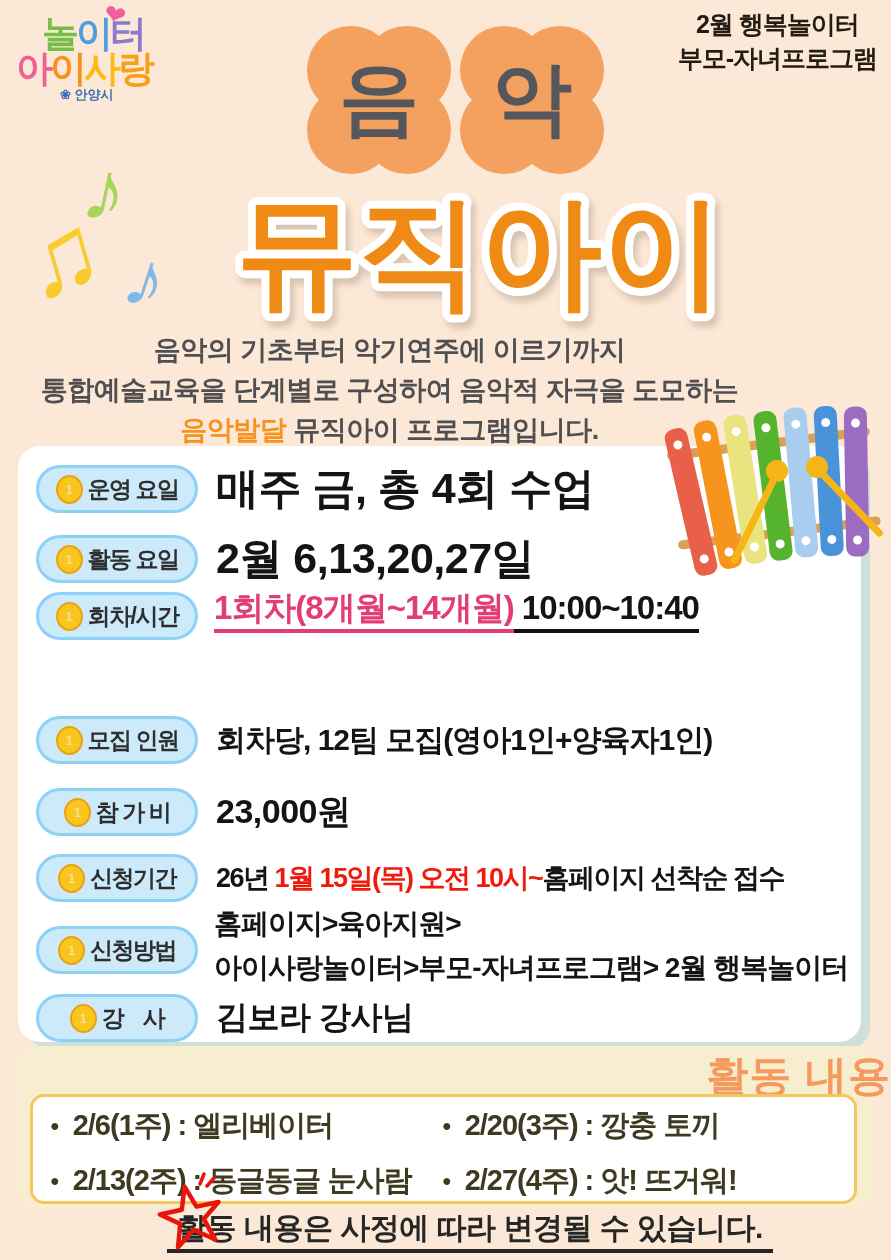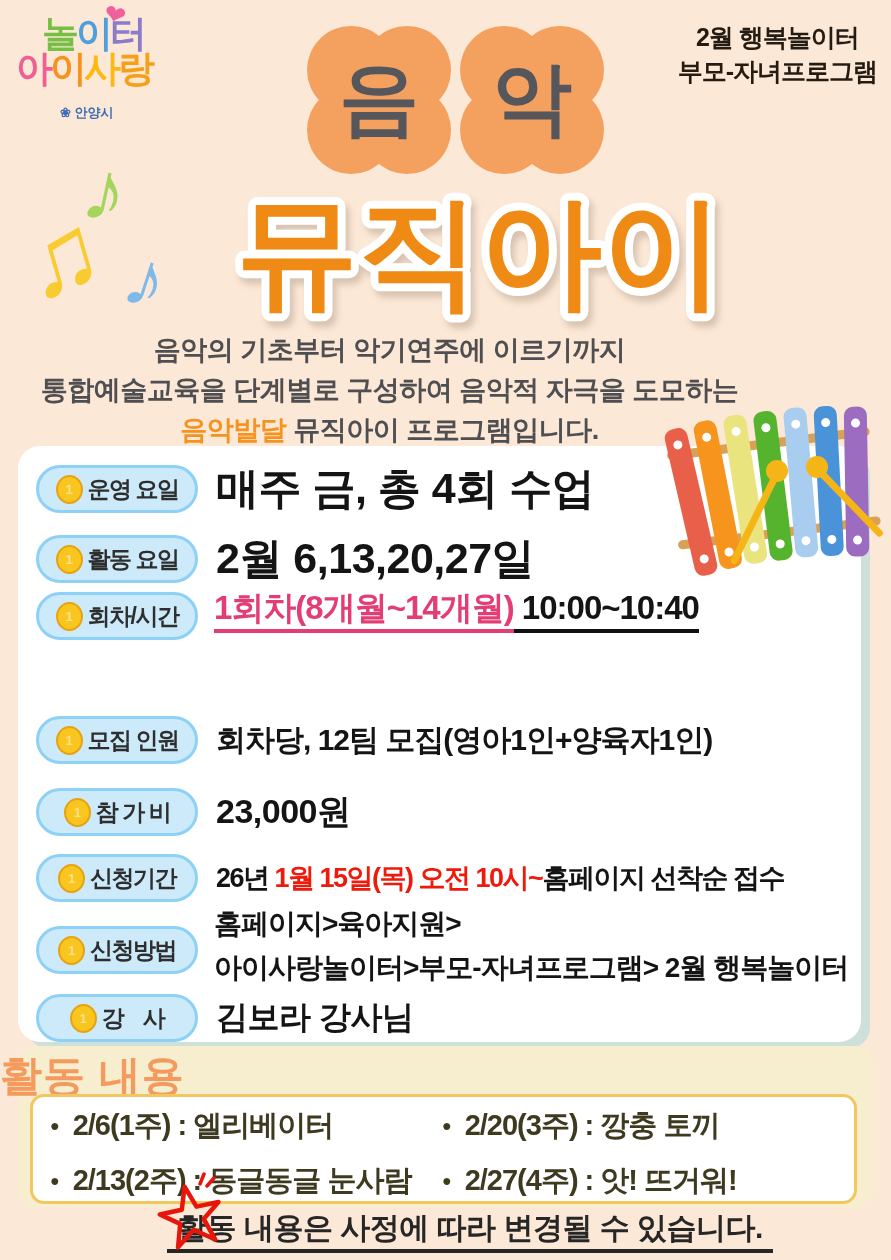--- a/index.html
+++ b/index.html
@@ -4,24 +4,24 @@
 <style>
   html,body{margin:0;padding:0;}
   .page{position:relative;width:891px;height:1260px;background:#fce8d6;overflow:hidden;
         font-family:"Liberation Sans",sans-serif;}
 
   
   .logo{position:absolute;left:16px;top:16px;width:190px;}
   .logo-line{font-weight:900;font-size:37px;line-height:35px;letter-spacing:-3px;white-space:pre;}
   .logo-line2{margin-left:26px;}
   .logo-heart{position:absolute;left:88px;top:-16px;color:#f0609a;font-size:26px;transform:rotate(14deg);}
-  .logo-city{margin-left:44px;margin-top:18px;font-size:13px;font-weight:700;color:#3c6cb4;}
-
-  
-  .program{position:absolute;right:14px;top:20px;text-align:center;font-weight:900;
+  .logo-city{margin-left:44px;margin-top:0;font-size:13px;font-weight:700;color:#3c6cb4;}
+
+  
+  .program{position:absolute;right:14px;top:7px;text-align:center;font-weight:900;
            font-size:25px;line-height:34px;color:#241c12;letter-spacing:-1px;}
 
   
   .clover{position:absolute;width:148px;height:148px;}
   .clover .c{position:absolute;width:88px;height:88px;border-radius:50%;background:#f4a05e;}
   .c1{left:2px;top:0;} .c2{left:58px;top:0;} .c3{left:2px;top:60px;} .c4{left:58px;top:60px;}
   .clover .ch{position:absolute;inset:0;display:flex;align-items:center;justify-content:center;
               font-size:80px;font-weight:900;color:#56575c;}
 
   
@@ -80,21 +80,21 @@
   .xbar:nth-child(5){background:#a9cdef;transform:rotate(2deg);}
   .xbar:nth-child(6){background:#4b93d8;transform:rotate(4deg) translateY(2px);}
   .xbar:nth-child(7){background:#9b6cc0;transform:rotate(6deg) translateY(6px);}
   .mallet-head{position:absolute;width:22px;height:22px;border-radius:50%;background:#f6b517;z-index:7;}
   .mallet-stick{position:absolute;width:7px;border-radius:4px;background:#f6b517;transform-origin:top center;z-index:7;}
   .m1h{left:766px;top:460px;} .m1s{left:774px;top:472px;height:102px;transform:rotate(26deg);}
   .m2h{left:806px;top:456px;} .m2s{left:813px;top:468px;height:94px;transform:rotate(-44deg);}
 
   
   .band{position:absolute;left:18px;top:1046px;width:855px;height:162px;background:#f7edcf;border-radius:18px;z-index:2;}
-  .band-title{position:absolute;left:0;top:1048px;width:891px;text-align:left;z-index:3;
+  .band-title{position:absolute;left:0;top:1048px;width:891px;text-align:right;z-index:3;
               font-size:42px;font-weight:900;color:#f59a5d;letter-spacing:1px;}
   .abox{position:absolute;left:30px;top:1094px;width:827px;height:110px;background:#fff;
         border:3px solid #f2c75f;border-radius:14px;box-sizing:border-box;z-index:3;}
   .alist{position:absolute;left:50px;top:1106px;width:800px;display:grid;
          grid-template-columns:392px 400px;row-gap:15px;z-index:4;}
   .aitem{font-size:29px;font-weight:900;color:#3e3a20;letter-spacing:-1px;white-space:pre;
          display:flex;align-items:center;}
   .adot{font-size:16px;margin-right:14px;}
 
   

